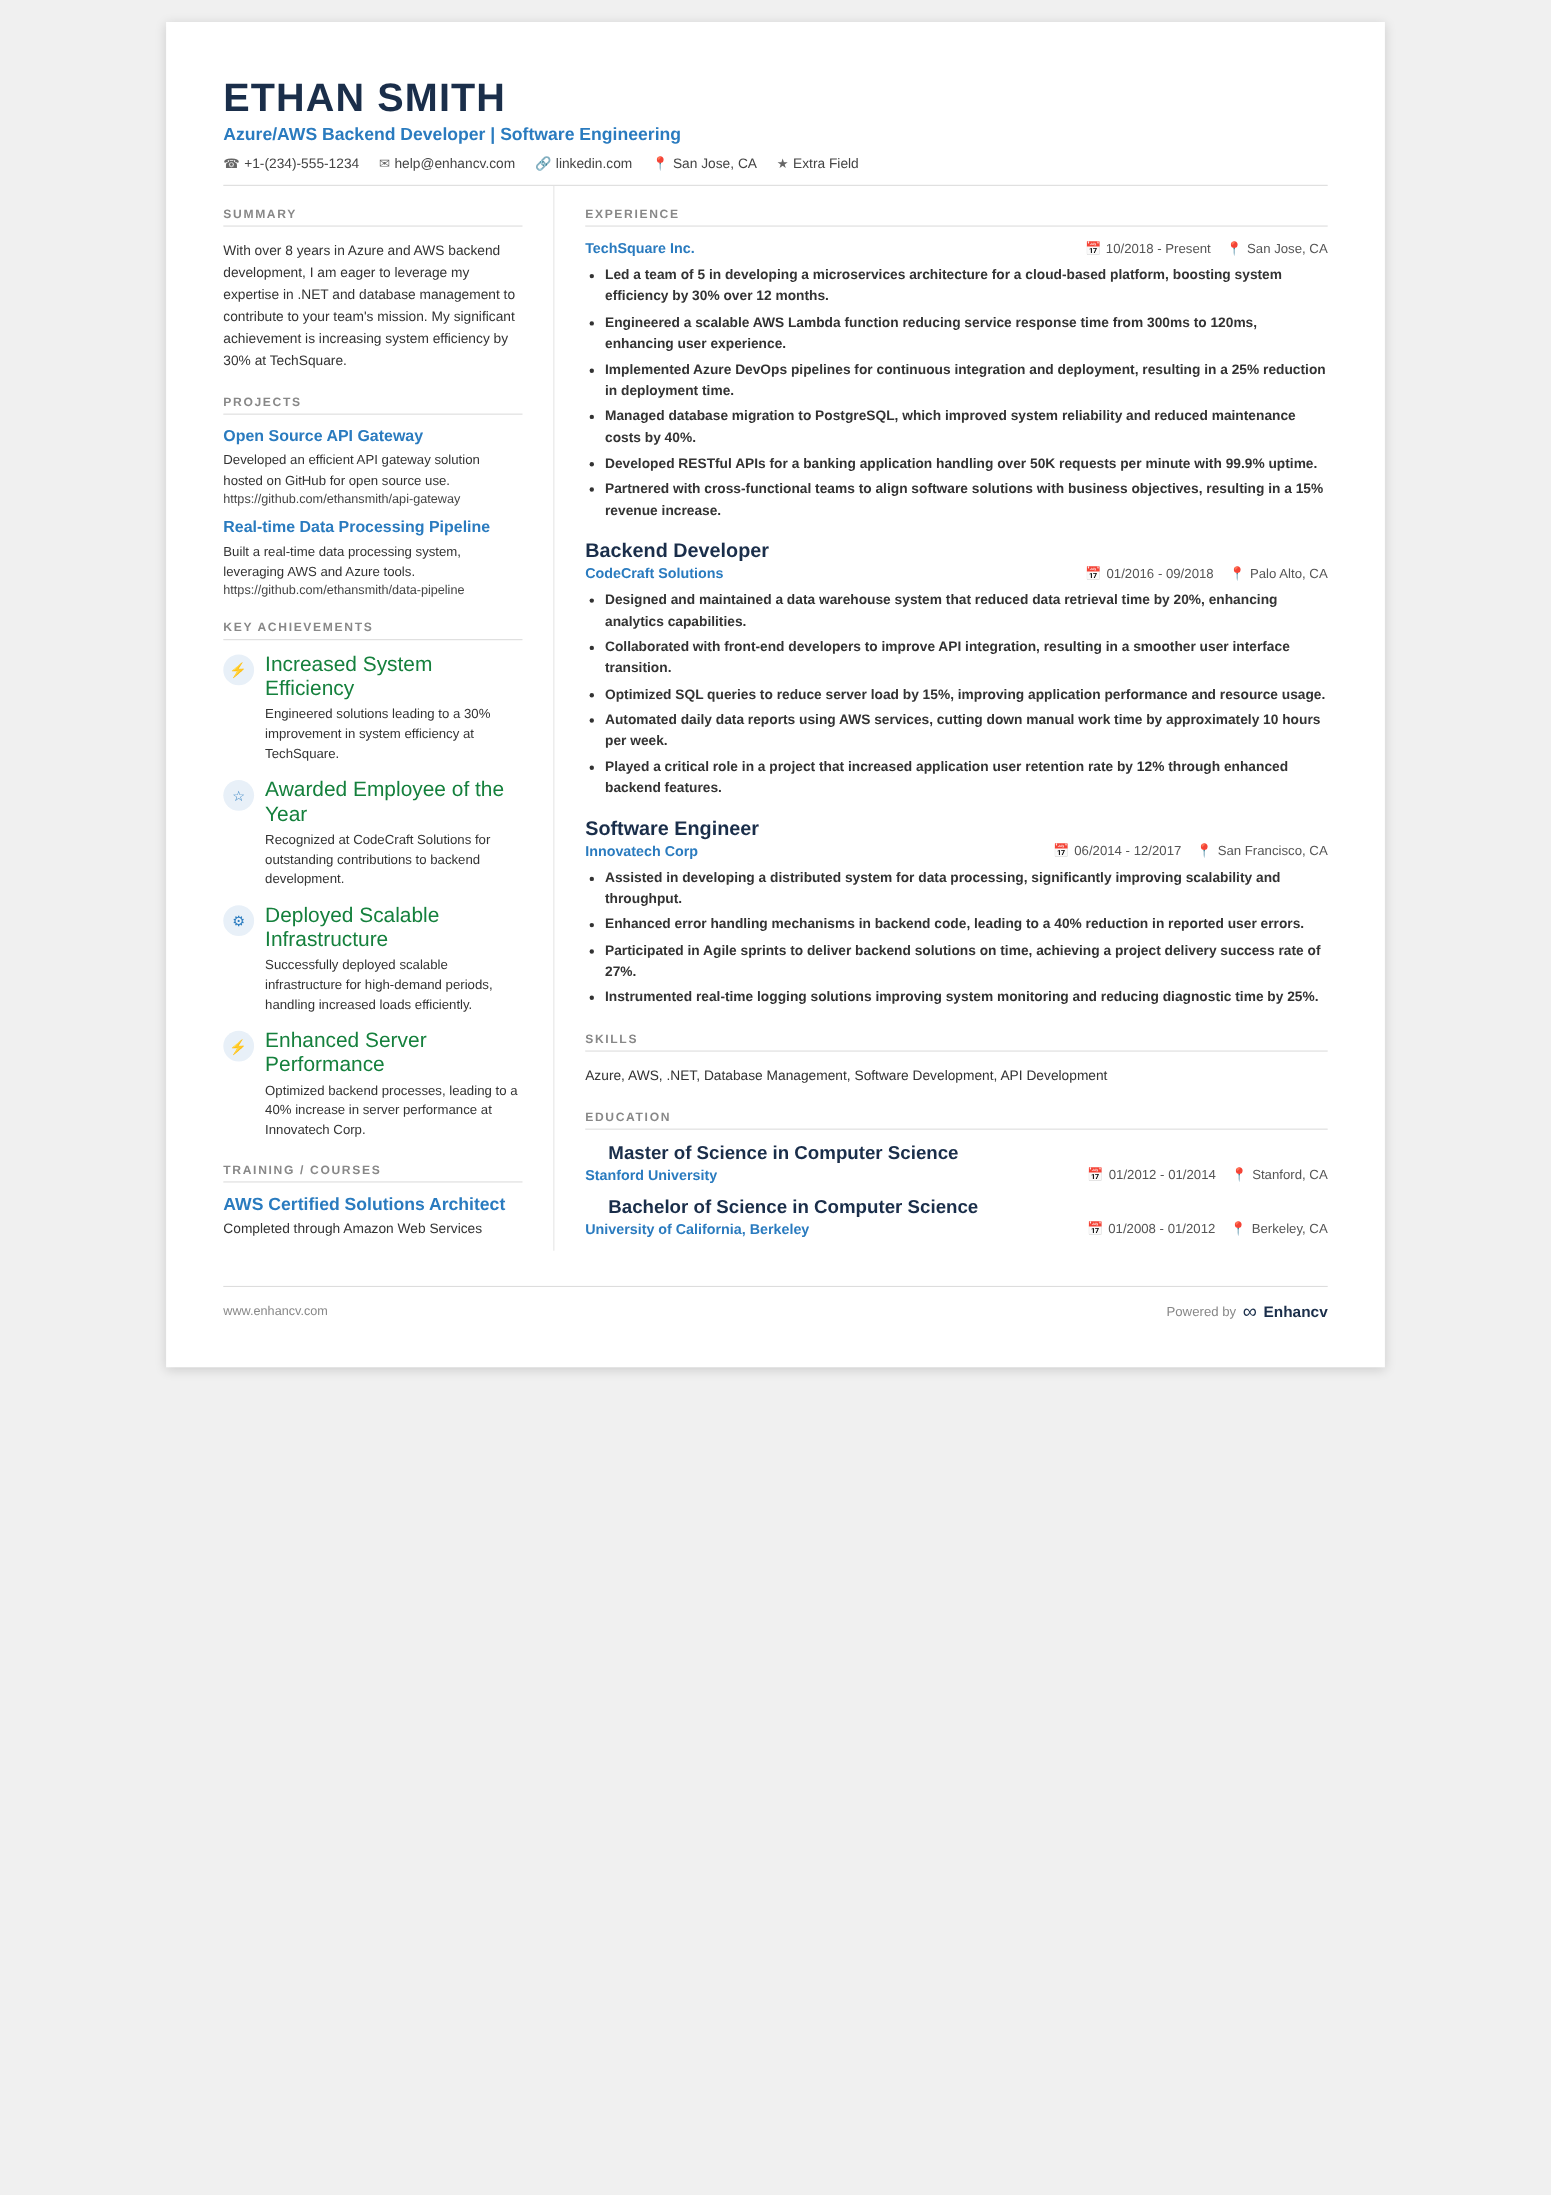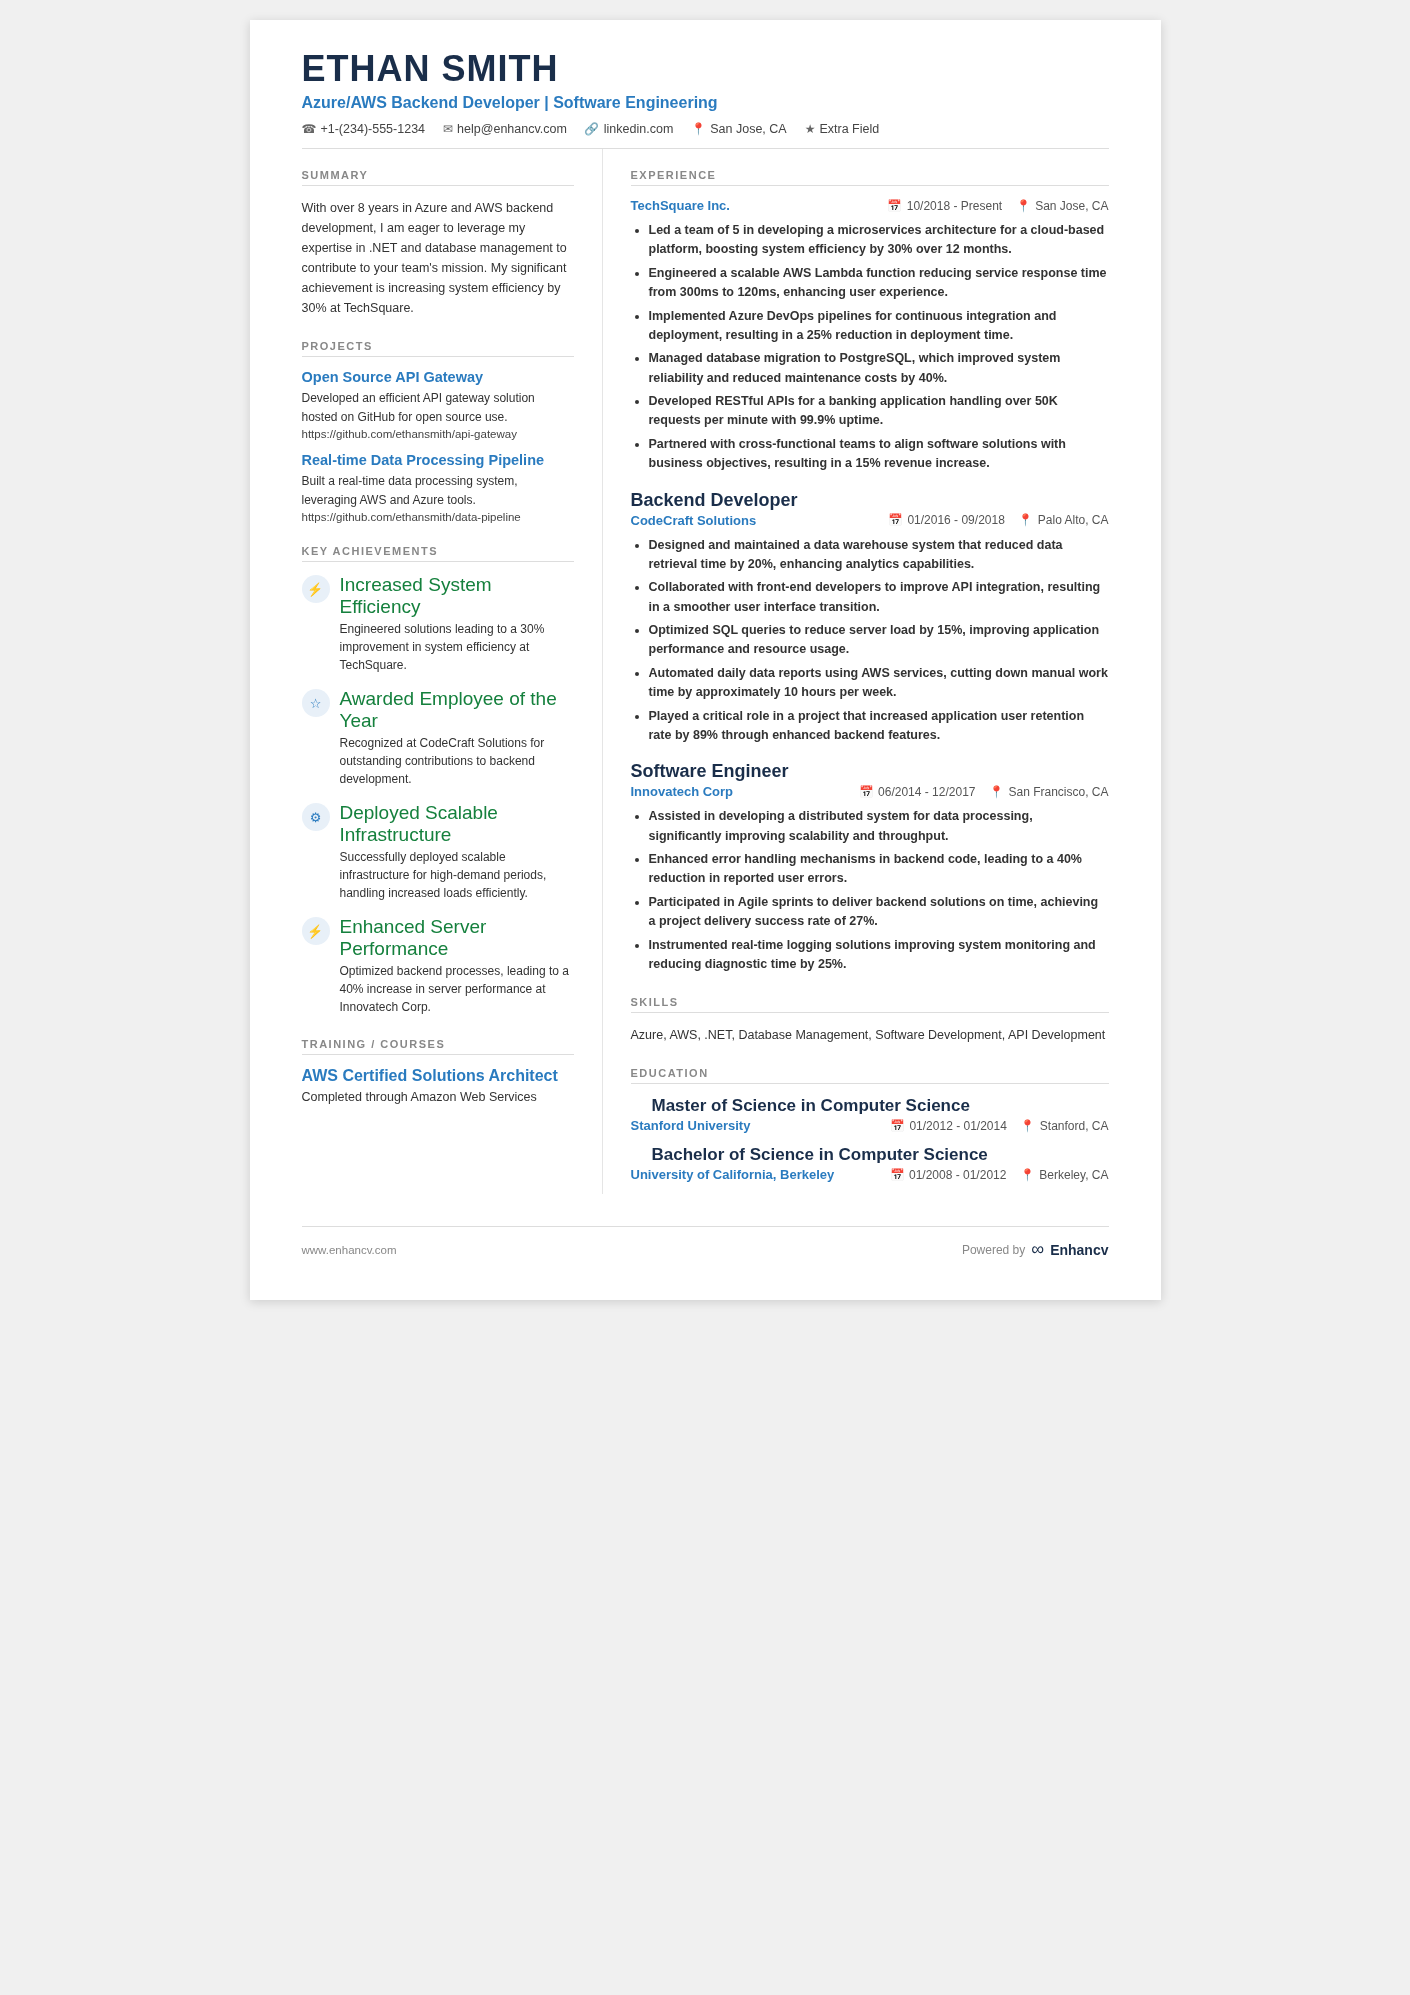--- a/index.html
+++ b/index.html
@@ -6,24 +6,24 @@
     body {
       font-family: 'Arial', sans-serif;
       background: #f0f0f0;
       display: flex;
       justify-content: center;
       align-items: flex-start;
       min-height: 100vh;
       padding: 20px;
     }
     .resume-container {
-      width: 911px;
+      width: 1108px;
       background: #ffffff;
       box-shadow: 0 2px 10px rgba(0,0,0,0.15);
-      padding: 28px 52px 40px 52px;
+      padding: 48px 52px 40px 52px;
     }
     
     .header-name {
       font-size: 36px;
       font-weight: 900;
       color: #1a2e4a;
       letter-spacing: 1px;
       text-transform: uppercase;
       margin-bottom: 4px;
     }
@@ -389,21 +389,21 @@
             <span>📍</span>
             <span>Palo Alto, CA</span>
           </span>
         </div>
       </div>
       <ul class="exp-bullets">
         <li>Designed and maintained a data warehouse system that reduced data retrieval time by 20%, enhancing analytics capabilities.</li>
         <li>Collaborated with front-end developers to improve API integration, resulting in a smoother user interface transition.</li>
         <li>Optimized SQL queries to reduce server load by 15%, improving application performance and resource usage.</li>
         <li>Automated daily data reports using AWS services, cutting down manual work time by approximately 10 hours per week.</li>
-        <li>Played a critical role in a project that increased application user retention rate by 89% through enhanced backend features.</li>
+        <li>Played a critical role in a project that increased application user retention rate by 12% through enhanced backend features.</li>
       </ul>
 
       <div class="exp-job-title">Software Engineer</div>
       <div class="exp-meta">
         <span class="exp-company">Innovatech Corp</span>
         <div class="exp-dates-loc">
           <span>
             <span>📅</span>
             <span>06/2014 - 12/2017</span>
           </span>

